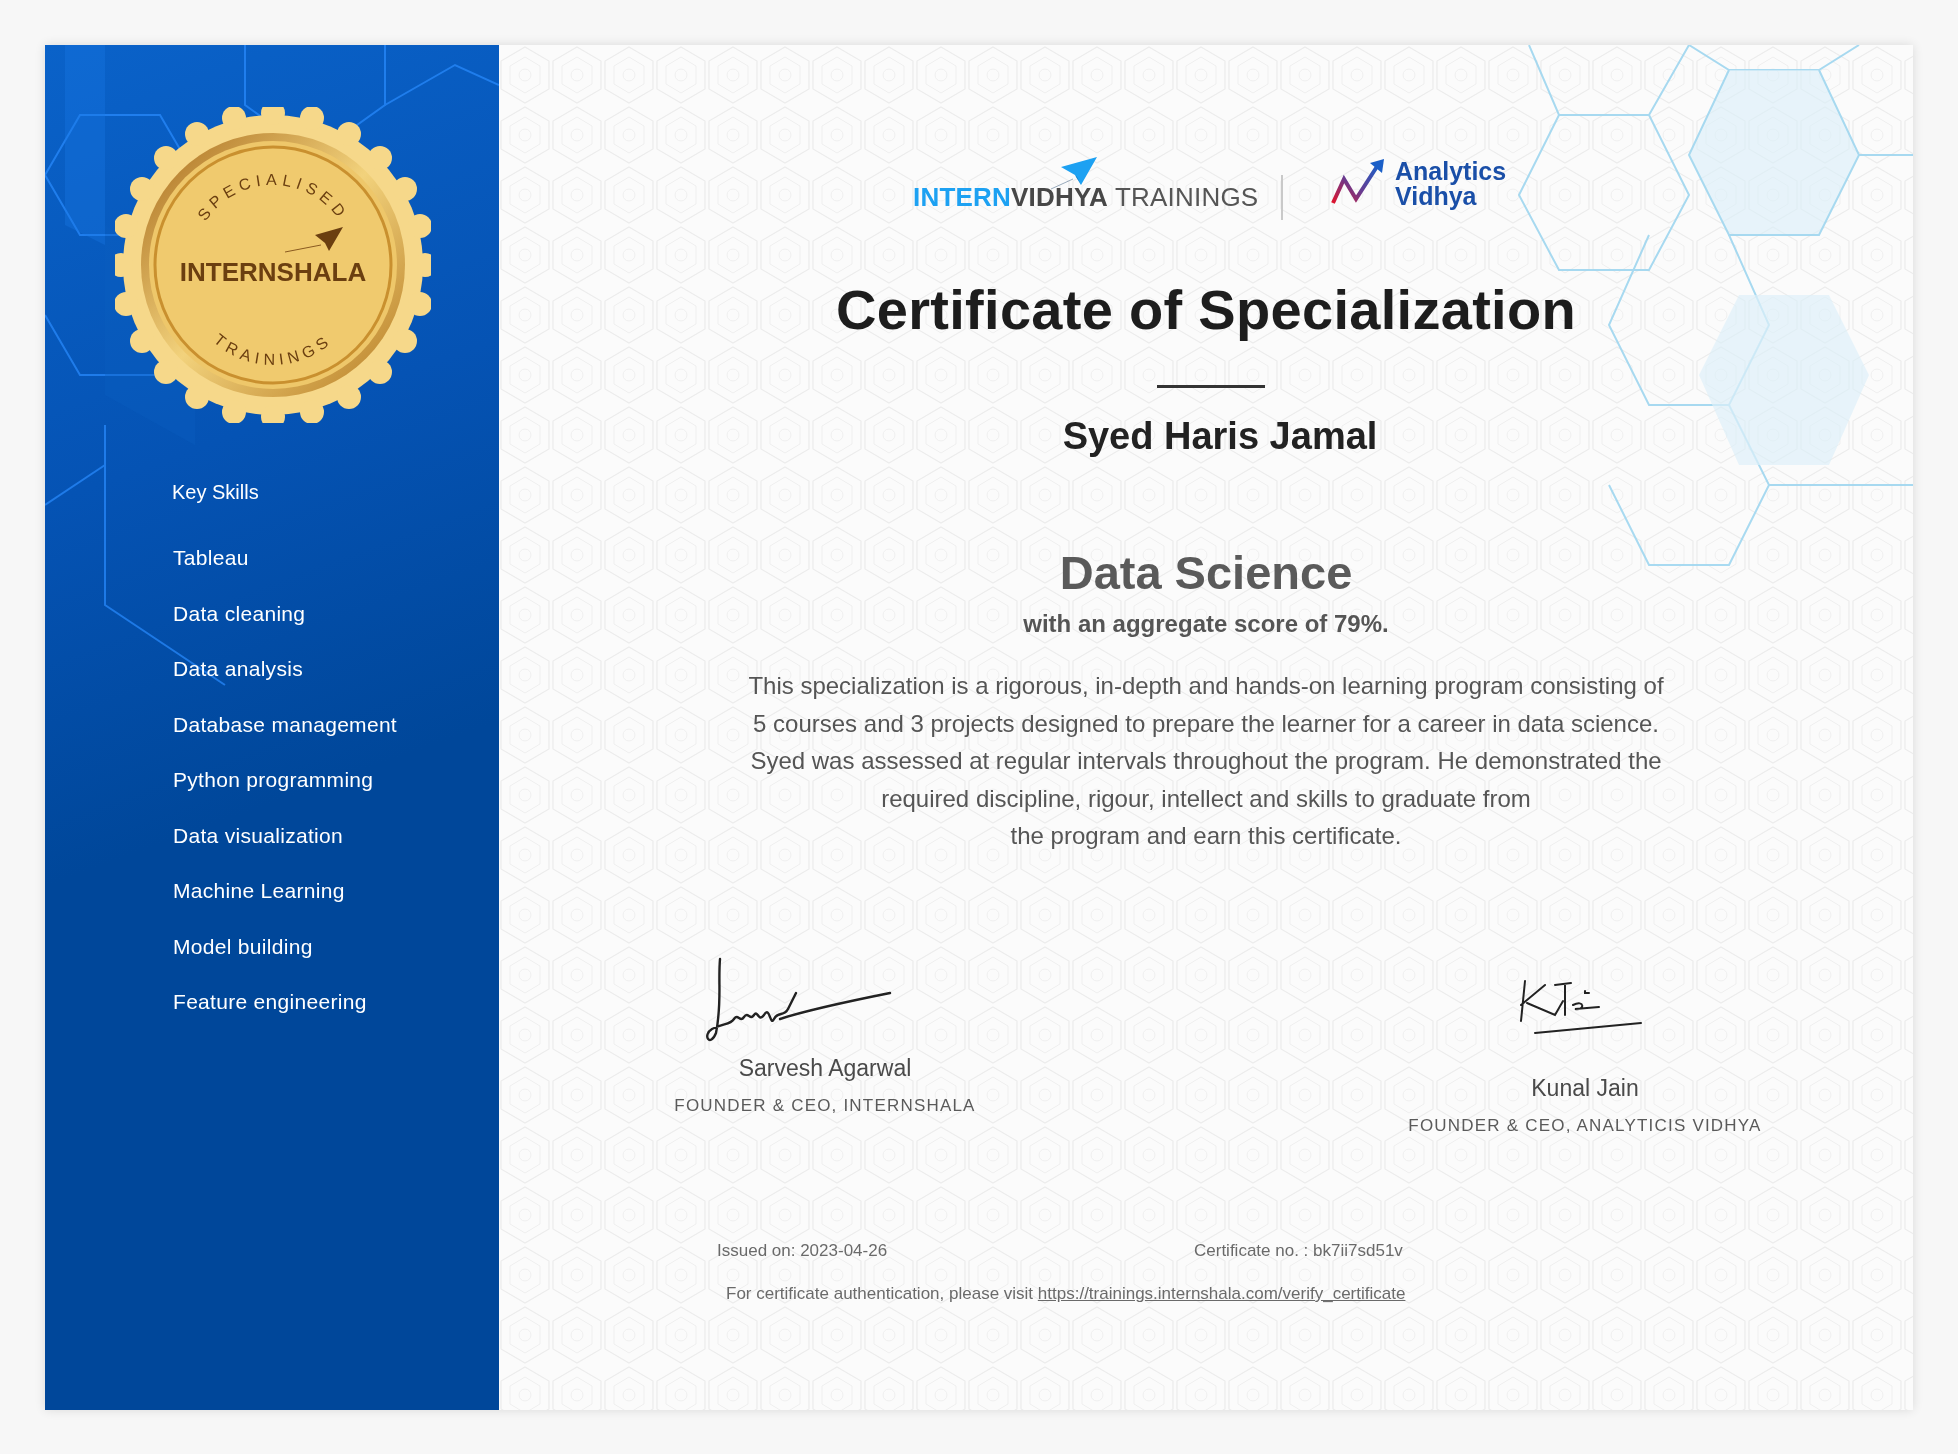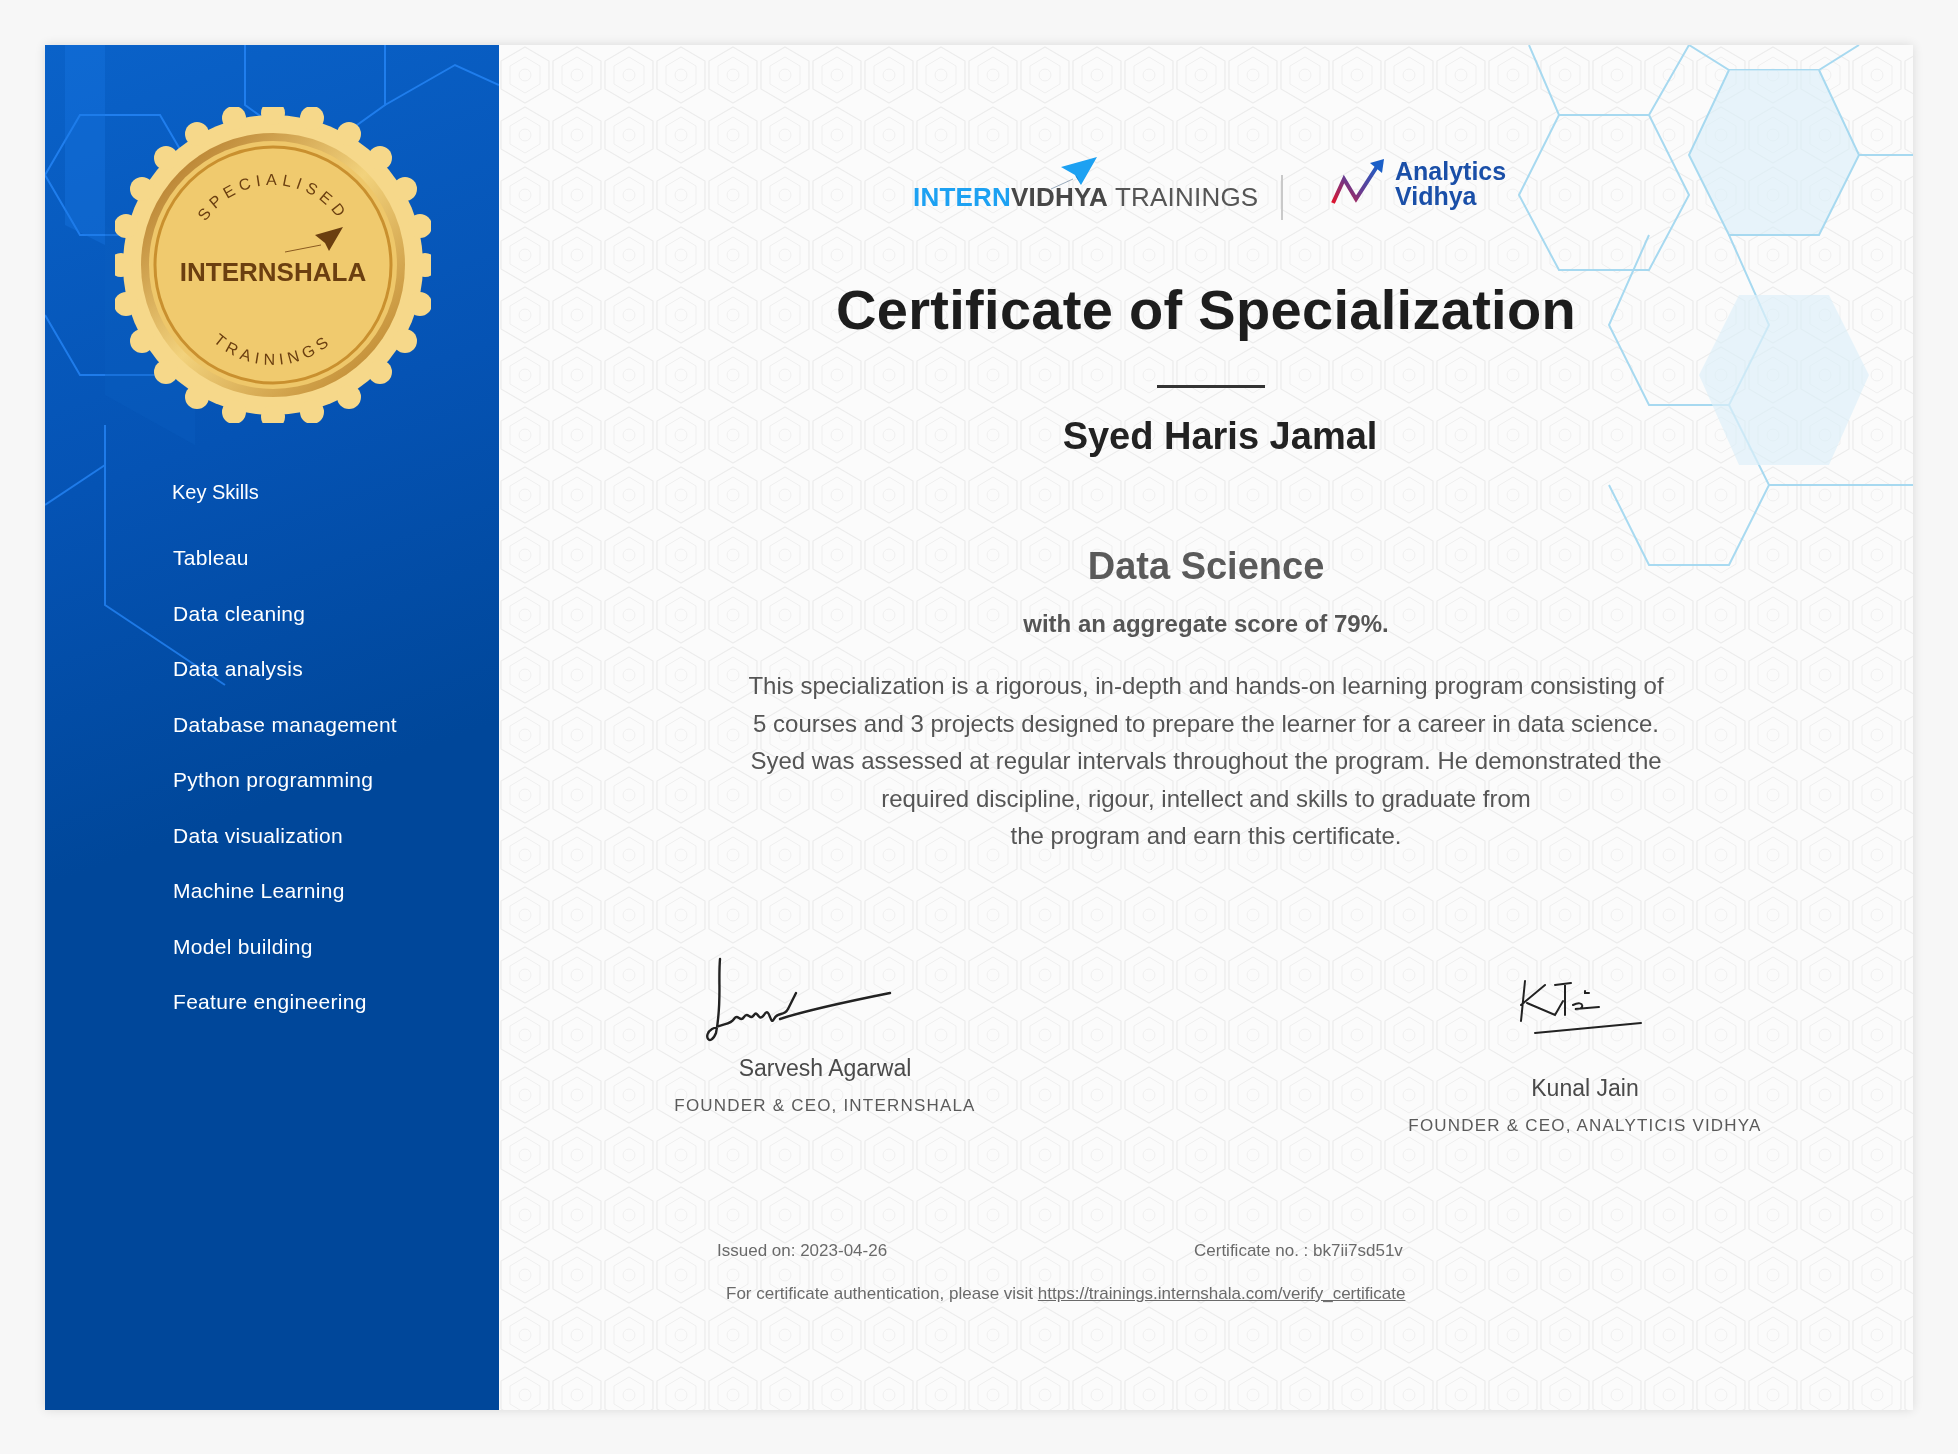--- a/index.html
+++ b/index.html
@@ -30,21 +30,21 @@
   .is-text .b { color:#474747; font-weight:bold; }
   .is-text .c { color:#555; }
   .logo-divider { position:absolute; left:1236px; top:130px; width:2px; height:45px; background:#c9c9c9; }
   .av-icon { position:absolute; left:1285px; top:112px; width:58px; height:50px; }
   .av-text { position:absolute; left:1350px; top:114px; color:#1a4fa8; font-weight:bold; font-size:25px; line-height:25px; }
   .center { position:absolute; left:454px; width:1414px; text-align:center; }
   .title { top:232px; font-size:56px; font-weight:bold; color:#1d1d1d; letter-spacing:0.3px; }
   .rule { position:absolute; left:1112px; top:340px; width:108px; height:3px; background:#333; }
   .name { top:370px; font-size:38px; font-weight:bold; color:#222;padding-left:14px; }
   .completed { top:446px; font-size:24px; color:#555; }
-  .course { top:500px; font-size:38px; font-weight:bold; color:#5a5a5a; }
+  .course { top:500px; font-size:47px; font-weight:bold; color:#5a5a5a; }
   .score { top:565px; font-size:24px; font-weight:bold; color:#555; }
   .body-text { top:622px; font-size:24px; color:#555; line-height:37.5px; }
   .body-text div { white-space:nowrap; }
   .sig { position:absolute; text-align:center; }
   .sig-name { font-size:23px; color:#4a4a4a; }
   .sig-role { font-size:17px; color:#5a5a5a; letter-spacing:1.2px; margin-top:14px; }
   .footer-row { position:absolute; font-size:17px; color:#6a6a6a; white-space:nowrap; }
   .footer-row a { color:#6a6a6a; text-decoration:underline; }
 </style>
 </head>

